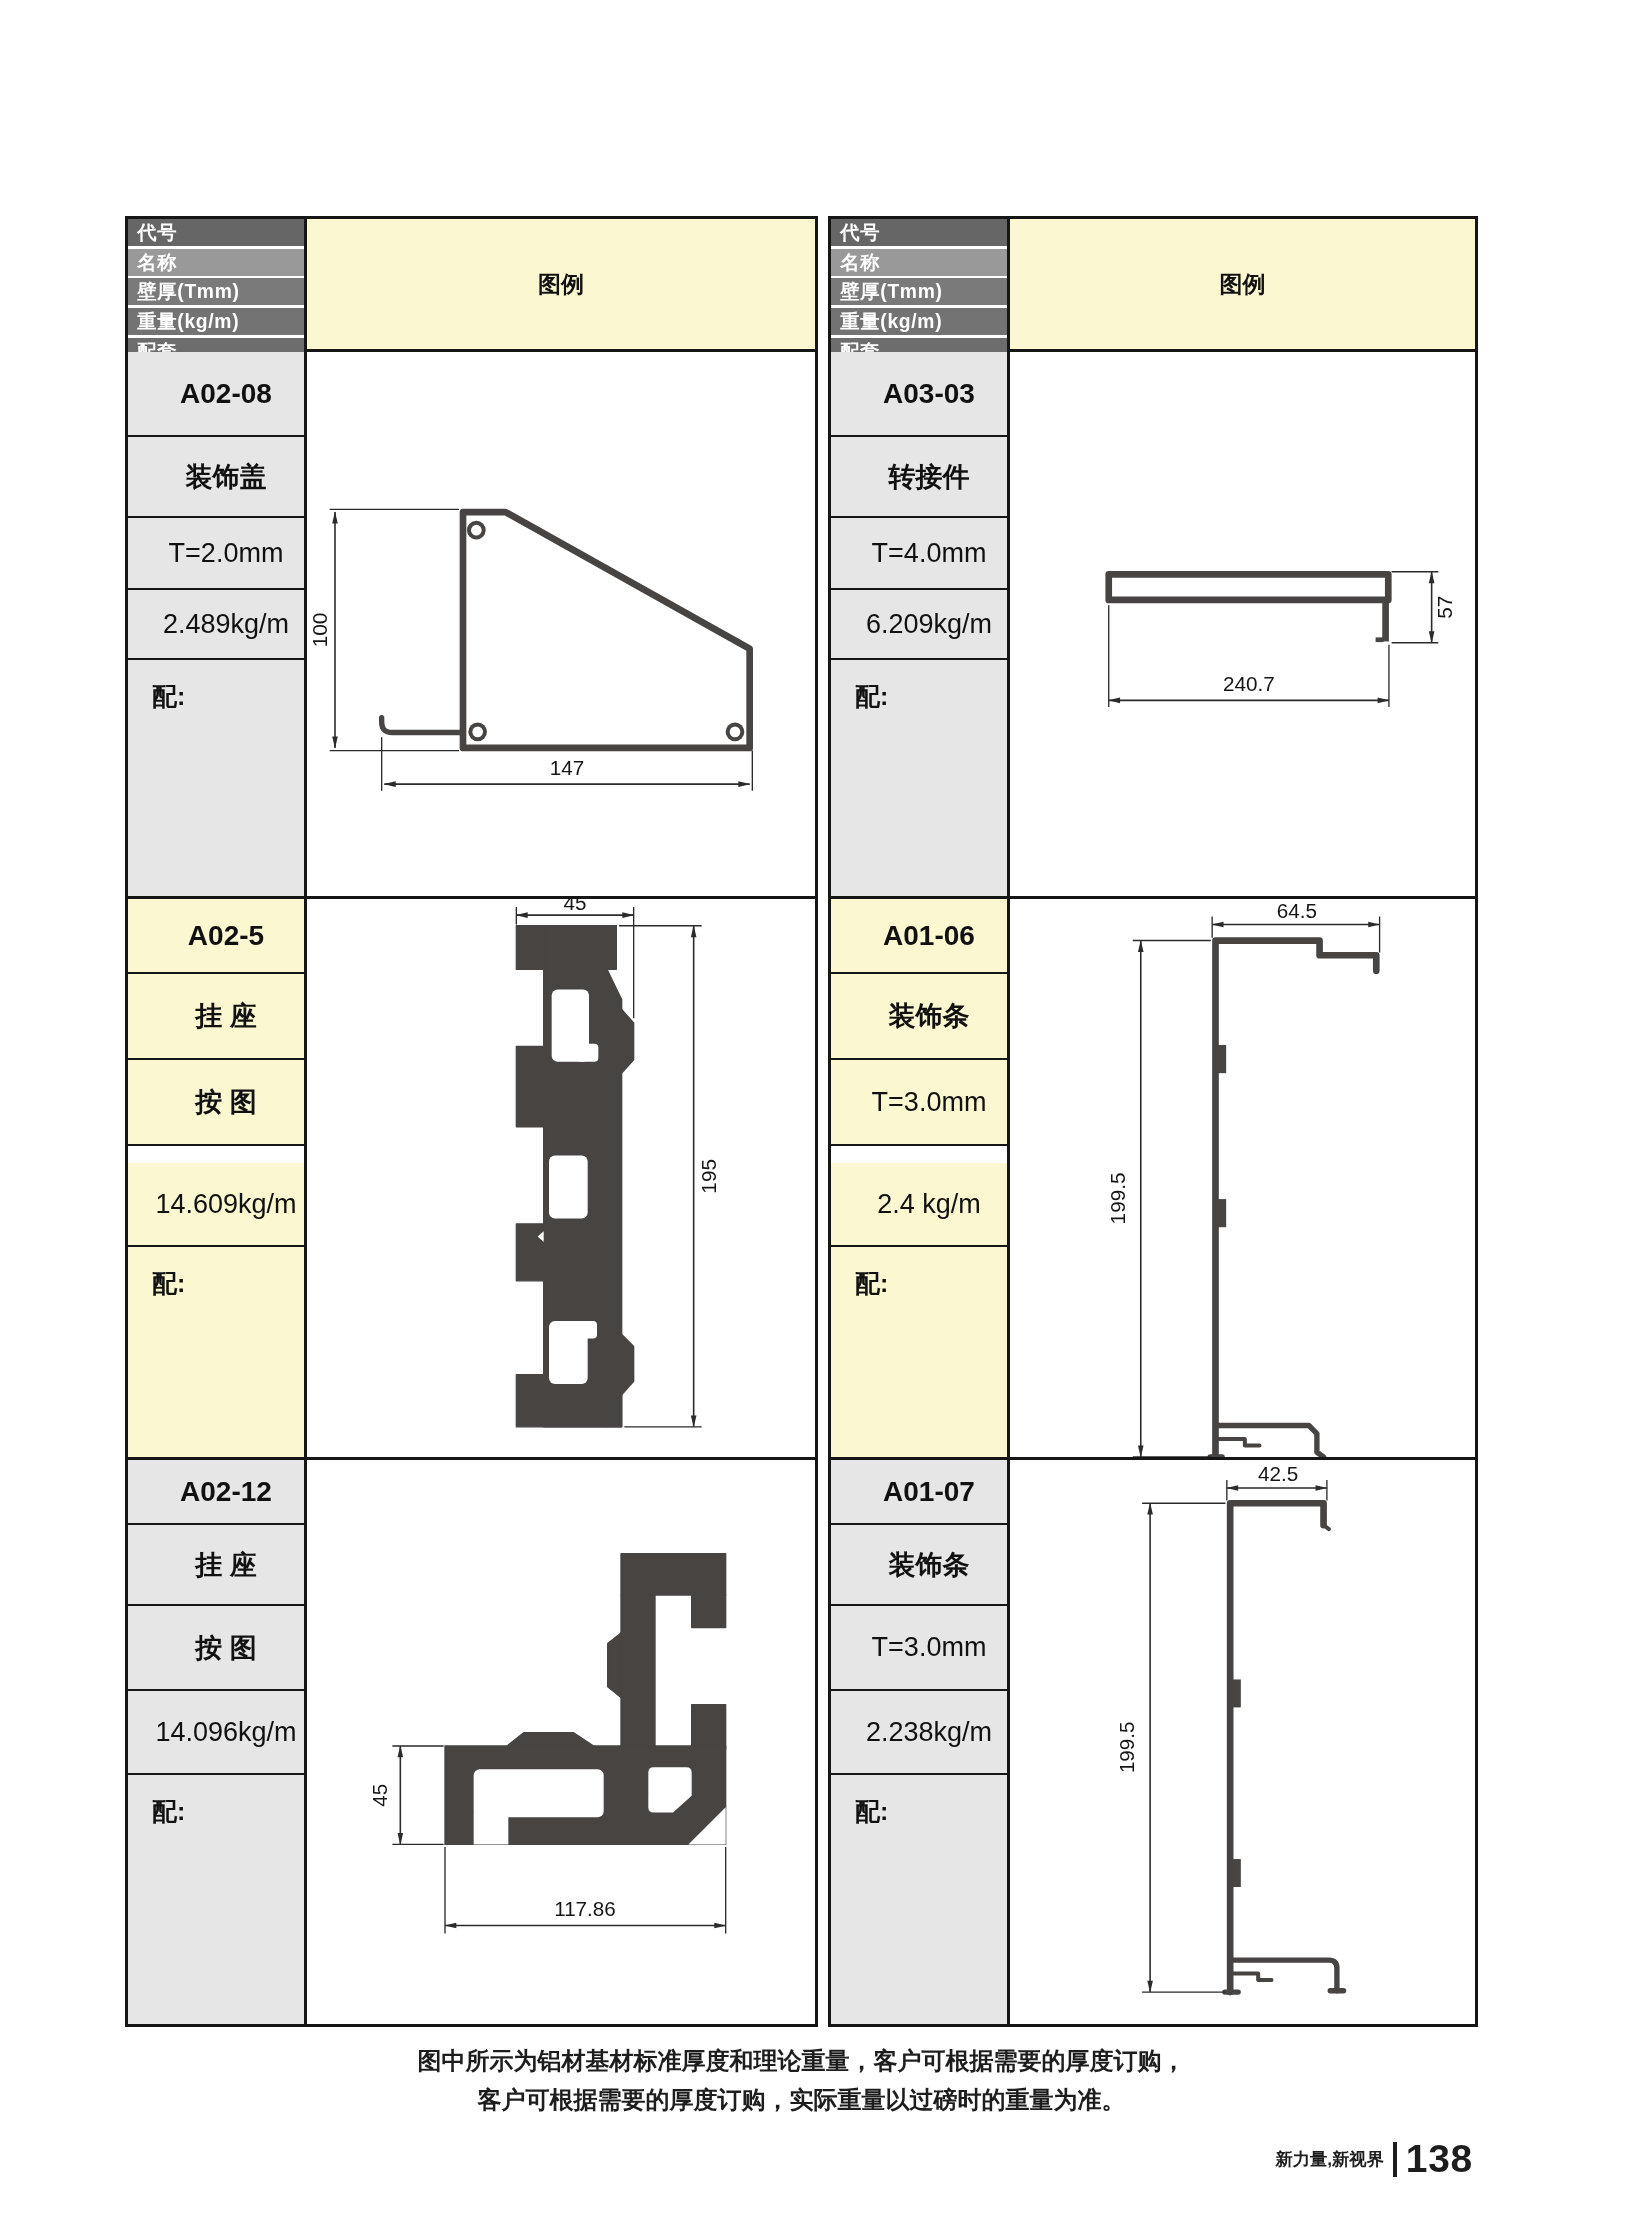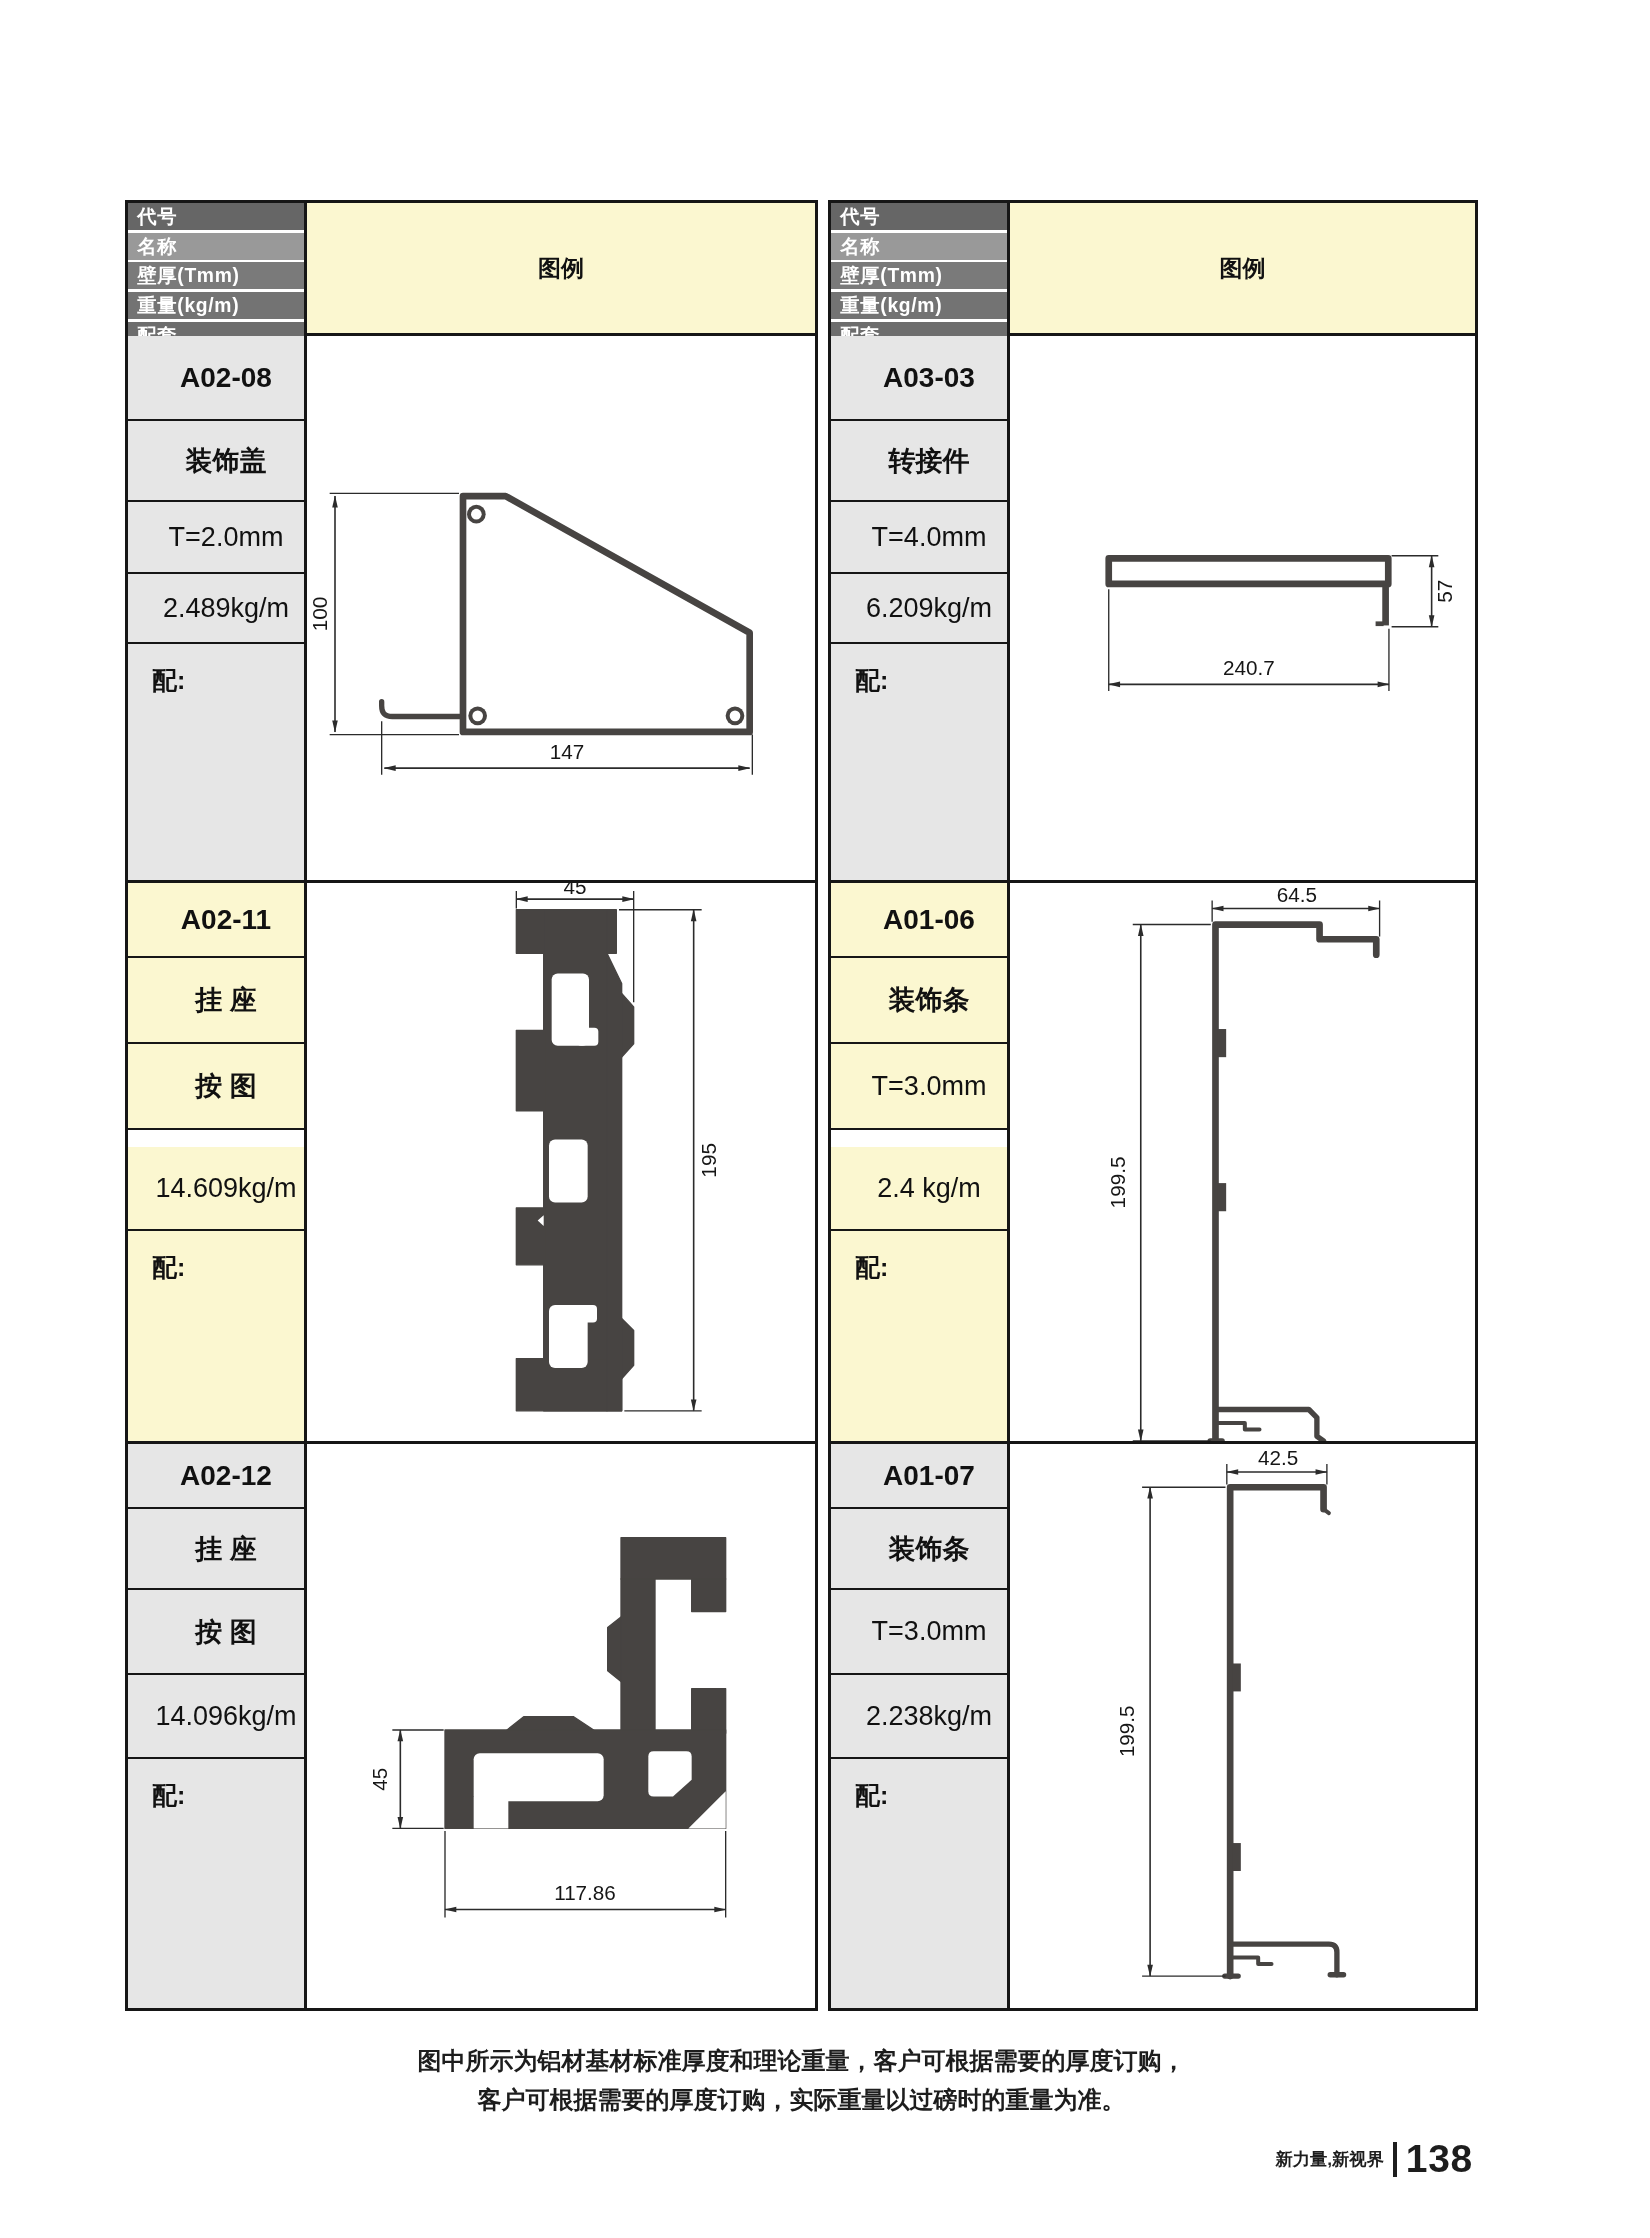--- a/index.html
+++ b/index.html
@@ -1,21 +1,21 @@
 <!DOCTYPE html>
 <html style="font-size:10.6px"><head>
 <meta charset="utf-8">
 <style>
   html,body{margin:0;padding:0;}
   body{
     width:1651px;height:2239px;position:relative;background:#ffffff;
     font-family:"Liberation Sans","DejaVu Sans",sans-serif;color:#111;
     overflow:hidden;
   }
-  .catalog{position:absolute;left:125px;top:200px;display:flex;gap:10px;}
+  .catalog{position:absolute;left:125px;top:216px;display:flex;gap:10px;}
   .block{box-sizing:border-box;border:3.3px solid #161616;background:#fff;}
   .block.left{width:693px;}
   .block.right{width:650px;}
 
   
   .block-header{display:flex;height:130px;border-bottom:3.3px solid #161616;}
   .labels{width:176px;display:flex;flex-direction:column;background:#fff;}
   .hlabel{flex:1;margin-bottom:2.7px;color:#fff;font-size:19.3px;font-weight:bold;
           display:flex;align-items:center;padding-left:9.3px;letter-spacing:0.7px;}
   .hlabel:last-child{margin-bottom:0;}
@@ -118,21 +118,21 @@
 
           <path class="ext" d="M112,575 V655 M668,595 V655"></path>
           <line class="dim" x1="116" y1="645" x2="664" y2="645" marker-start="url(#da)" marker-end="url(#da)"></line>
           <text class="dimtxt" x="390" y="632" text-anchor="middle">147</text>
         </svg>
       </div>
     </div>
 
     <div class="profile-row pr2 r2 bg-yellow">
       <div class="pinfo">
-        <div class="pcell code">A02-11</div>
+        <div class="pcell code">A02-5</div>
         <div class="pcell name">挂 座</div>
         <div class="pcell thick name">按 图</div>
         <div class="pcell weight">14.609kg/m</div>
         <div class="pcell acc">配:</div>
       </div>
       <div class="pdraw">
         <svg viewBox="0 0 762 833" preserveAspectRatio="none">
 
           <g class="solid">
             <rect x="314" y="40" width="150" height="65"></rect>

